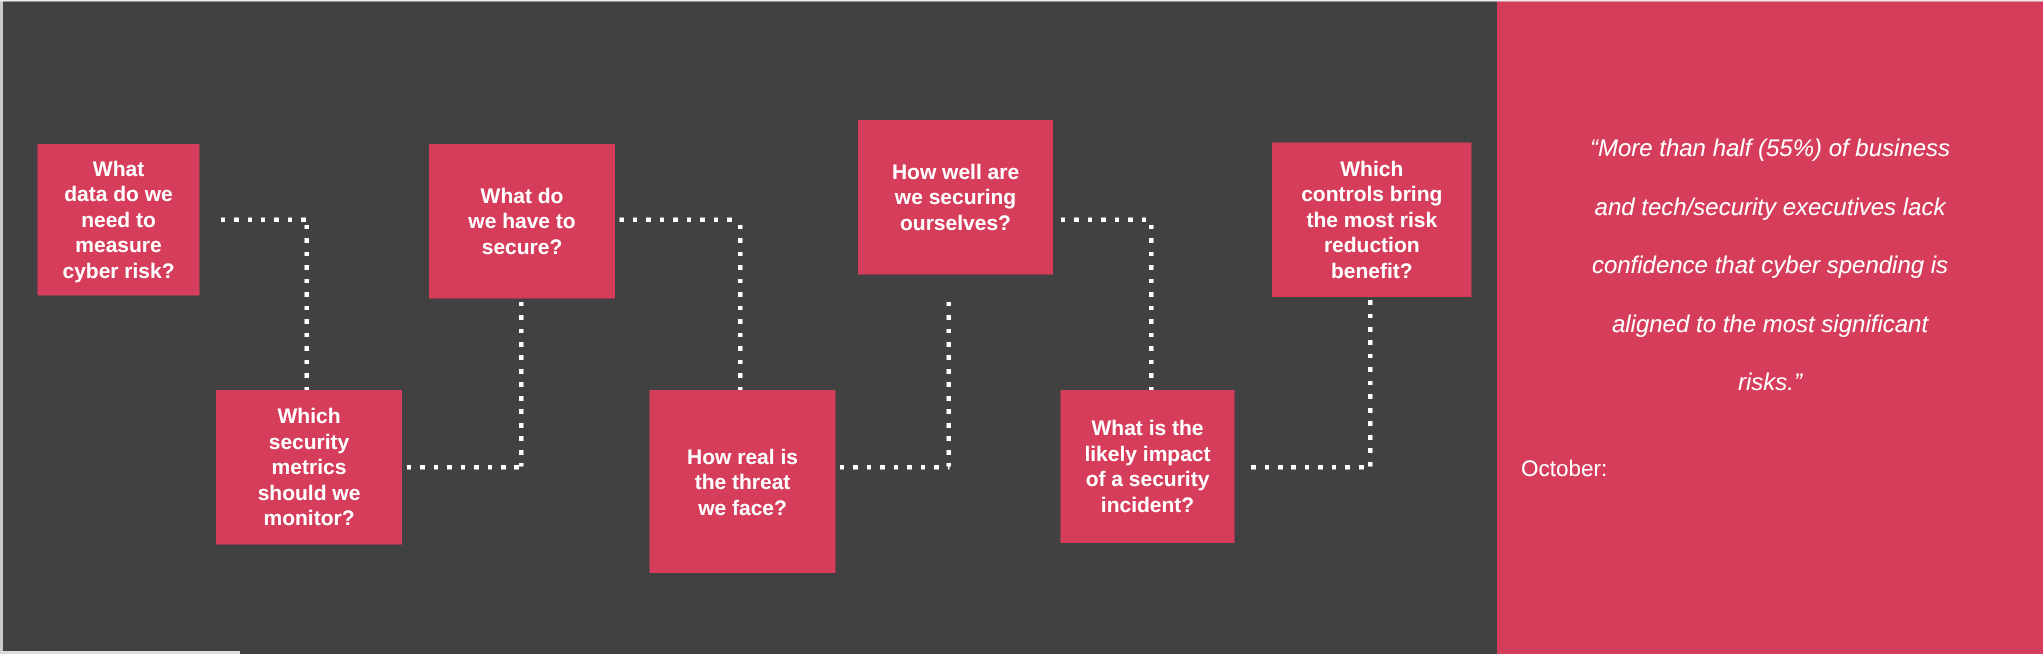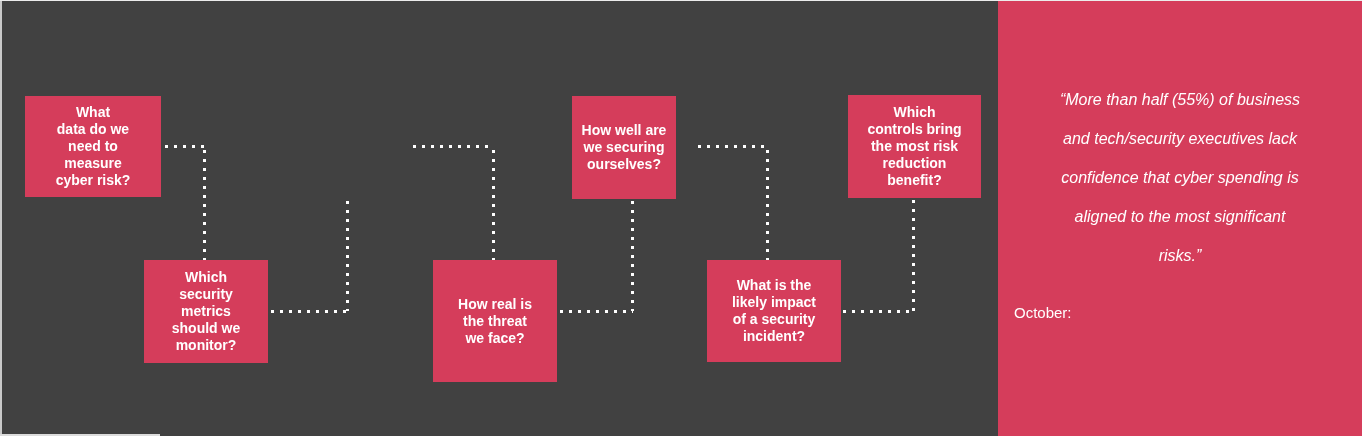--- a/index.html
+++ b/index.html
@@ -33,26 +33,26 @@
     display: flex;
     align-items: center;
     justify-content: center;
     text-align: center;
     font-weight: bold;
     font-size: 14px;
     line-height: 17px;
     white-space: pre-line;
     z-index: 2;
   }
-  .b1 { left: 25px;  top: 96px;  width: 136px; height: 101px; }
+  .b1 { left: 25px;  top: 96px;  width: 108px; height: 101px; }
   .b2 { left: 144px; top: 260px; width: 124px; height: 103px; }
   .b3 { left: 286px; top: 96px;  width: 124px; height: 103px; }
   .b4 { left: 433px; top: 260px; width: 124px; height: 122px; }
-  .b5 { left: 572px; top: 96px;  width: 104px; height: 103px; }
-  .b6 { left: 707px; top: 260px; width: 134px; height: 102px; }
+  .b5 { left: 572px; top: 80px;  width: 130px; height: 103px; }
+  .b6 { left: 707px; top: 260px; width: 116px; height: 102px; }
   .b7 { left: 848px; top: 95px;  width: 133px; height: 103px; }
 
   
   .dot-h {
     position: absolute; height: 3px; z-index: 1;
     background-image: repeating-linear-gradient(to right,
       #ffffff 0, #ffffff 3px, transparent 3px, transparent 9px);
   }
   .dot-v {
     position: absolute; width: 3px; z-index: 1;
@@ -118,20 +118,25 @@
 measure
 cyber risk?</span>
   </div>
   <div class="qbox b2">
     <span>Which
 security
 metrics
 should we
 monitor?</span>
   </div>
+  <div class="qbox b3">
+    <span>What do
+we have to
+secure?</span>
+  </div>
   <div class="qbox b4">
     <span>How real is
 the threat
 we face?</span>
   </div>
   <div class="qbox b5">
     <span>How well are
 we securing
 ourselves?</span>
   </div>

